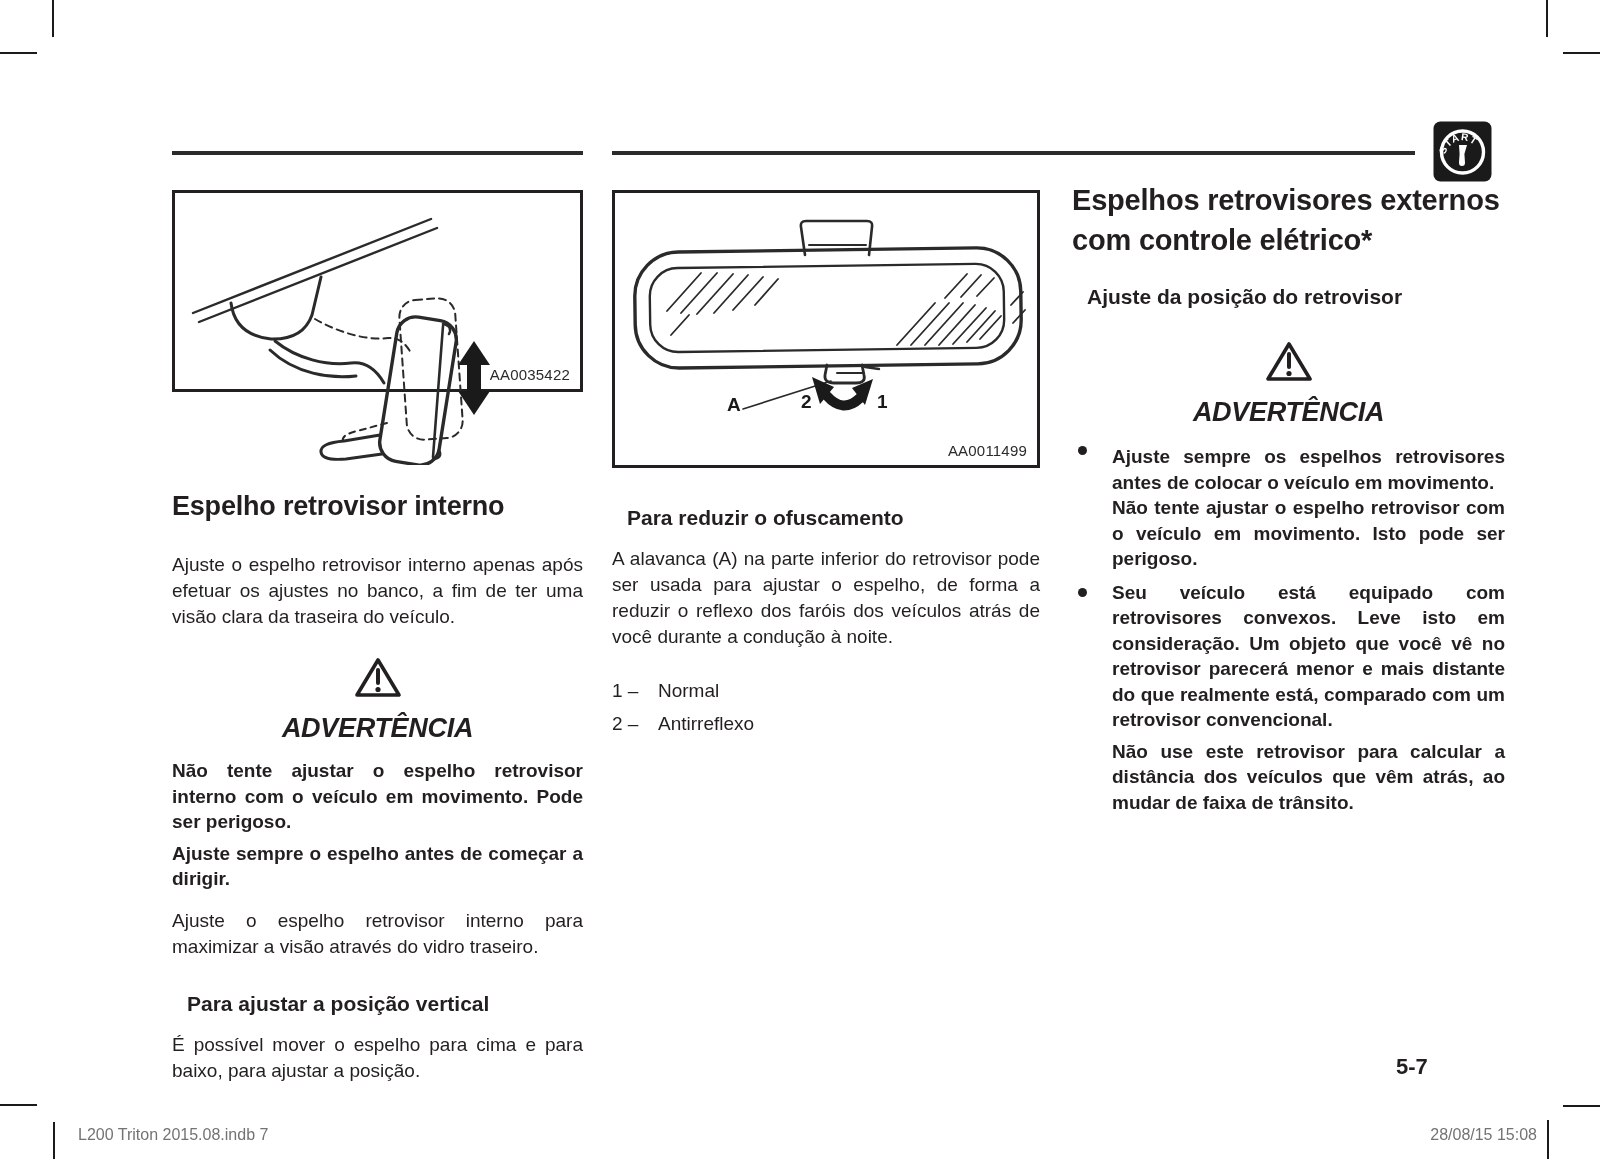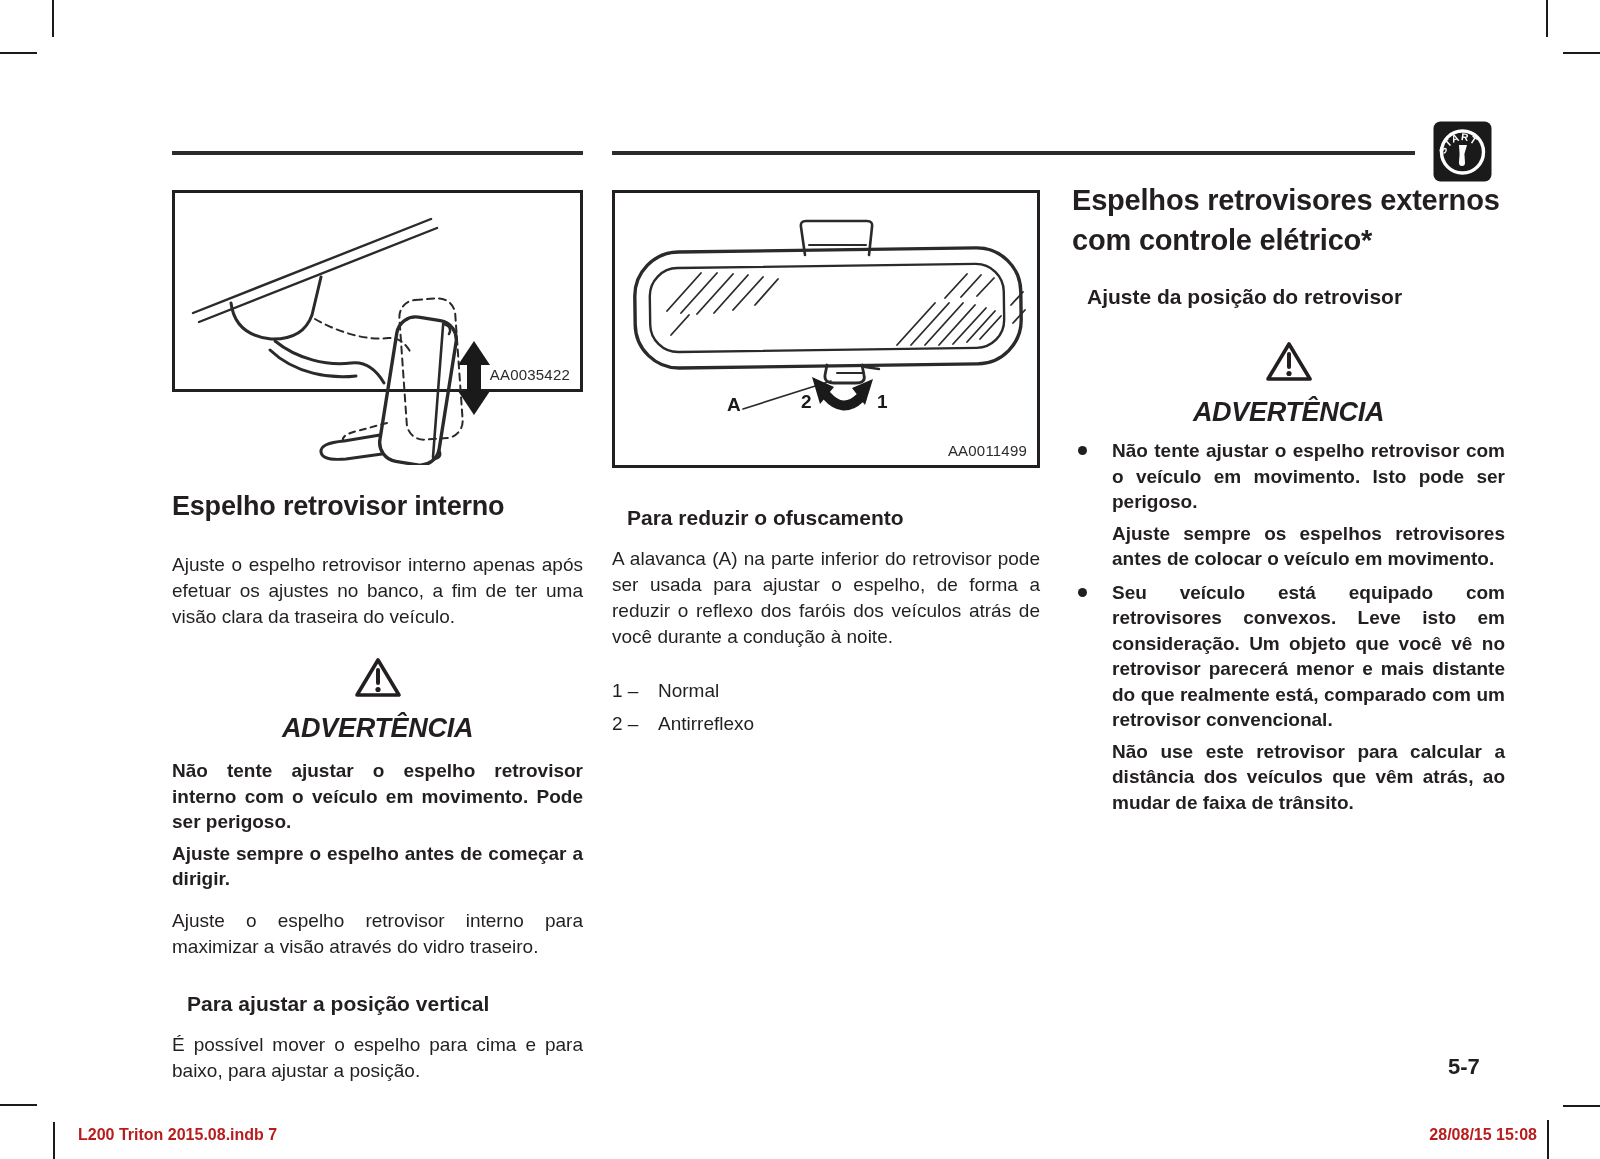--- a/index.html
+++ b/index.html
@@ -35,21 +35,21 @@
     font-size:19px;line-height:25.5px;margin:0;text-align:justify;font-weight:bold;
   }
   .warn-head{display:flex;align-items:center;gap:13px;flex-direction:column;}
   .warn-title{font-size:27px;font-weight:bold;font-style:italic;letter-spacing:-0.3px;}
   .bullet-row{display:flex;}
   .bullet-col{width:40px;flex:0 0 40px;padding-top:8px;}
   .bullet-dot{width:9px;height:9px;border-radius:50%;background:#231f20;margin-left:6px;}
   .bullet-body{flex:1;}
   .list-row{display:flex;font-size:19px;line-height:33px;}
   .list-num{width:46px;flex:0 0 46px;}
-  .footer-text{position:absolute;font-size:16px;color:#b91c1c;font-weight:bold;}
+  .footer-text{position:absolute;font-size:16px;color:#737373;}
   .page-num{position:absolute;font-size:22px;font-weight:bold;}
   svg{display:block;}
 </style>
 </head>
 <body>
 
 <div class="mark" style="left:52px;top:0;width:2px;height:37px;"></div>
 <div class="mark" style="left:0;top:52px;width:37px;height:2px;"></div>
 <div class="mark" style="left:1546px;top:0;width:2px;height:37px;"></div>
 <div class="mark" style="left:1563px;top:52px;width:37px;height:2px;"></div>
@@ -208,30 +208,30 @@
       <line x1="24" y1="14" x2="24" y2="27" stroke="#231f20" stroke-width="4" stroke-linecap="round"></line>
       <circle cx="24" cy="33.5" r="2.6" fill="#231f20"></circle>
     </svg>
     <span class="warn-title">ADVERTÊNCIA</span>
   </div>
   <div class="bullet-row" style="margin-top:10px;">
     <div class="bullet-col">
         <div class="bullet-dot"></div>
       </div>
     <div class="bullet-body">
+      <p class="body-b" style="margin-top:6px;">Ajuste sempre os espelhos retrovisores antes de colocar o veículo em movimento.</p>
       <p class="body-b">Não tente ajustar o espelho retrovisor com o veículo em movimento. Isto pode ser perigoso.</p>
-      <p class="body-b" style="margin-top:6px;">Ajuste sempre os espelhos retrovisores antes de colocar o veículo em movimento.</p>
     </div>
   </div>
   <div class="bullet-row" style="margin-top:8px;">
     <div class="bullet-col">
         <div class="bullet-dot"></div>
       </div>
     <div class="bullet-body">
       <p class="body-b">Seu veículo está equipado com retrovisores convexos. Leve isto em consideração. Um objeto que você vê no retrovisor parecerá menor e mais distante do que realmente está, comparado com um retrovisor convencional.</p>
       <p class="body-b" style="margin-top:6px;">Não use este retrovisor para calcular a distância dos veículos que vêm atrás, ao mudar de faixa de trânsito.</p>
     </div>
   </div>
 </div>
 
-<div class="page-num" style="left:1448px;top:1054px;">5-7</div>
+<div class="page-num" style="left:1396px;top:1054px;">5-7</div>
 <div class="footer-text" style="left:78px;top:1126px;">L200 Triton 2015.08.indb   7</div>
 <div class="footer-text" style="right:63px;top:1126px;text-align:right;">28/08/15   15:08</div>
 
 </body></html>

